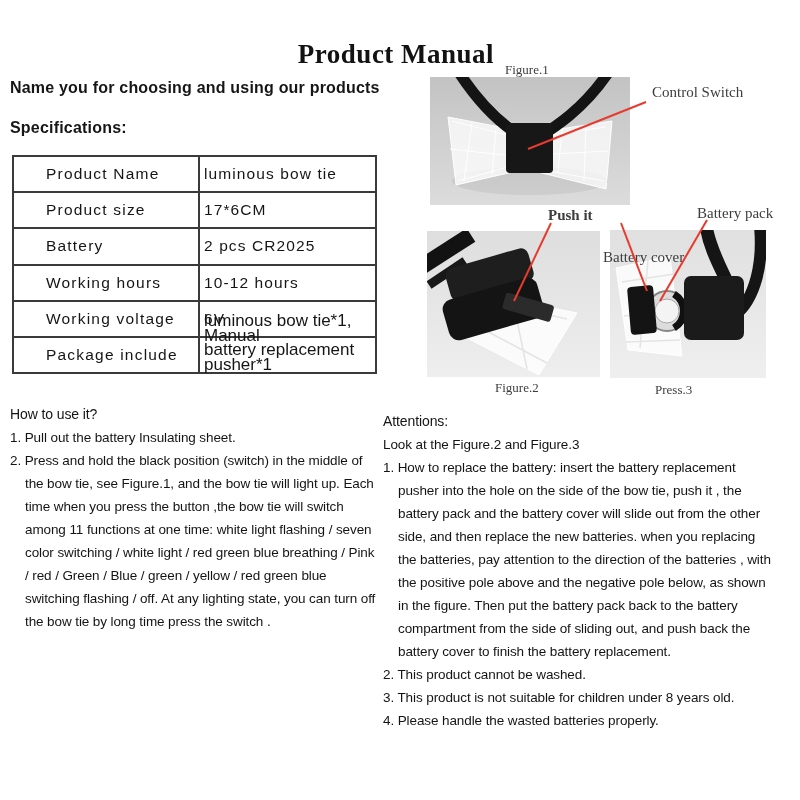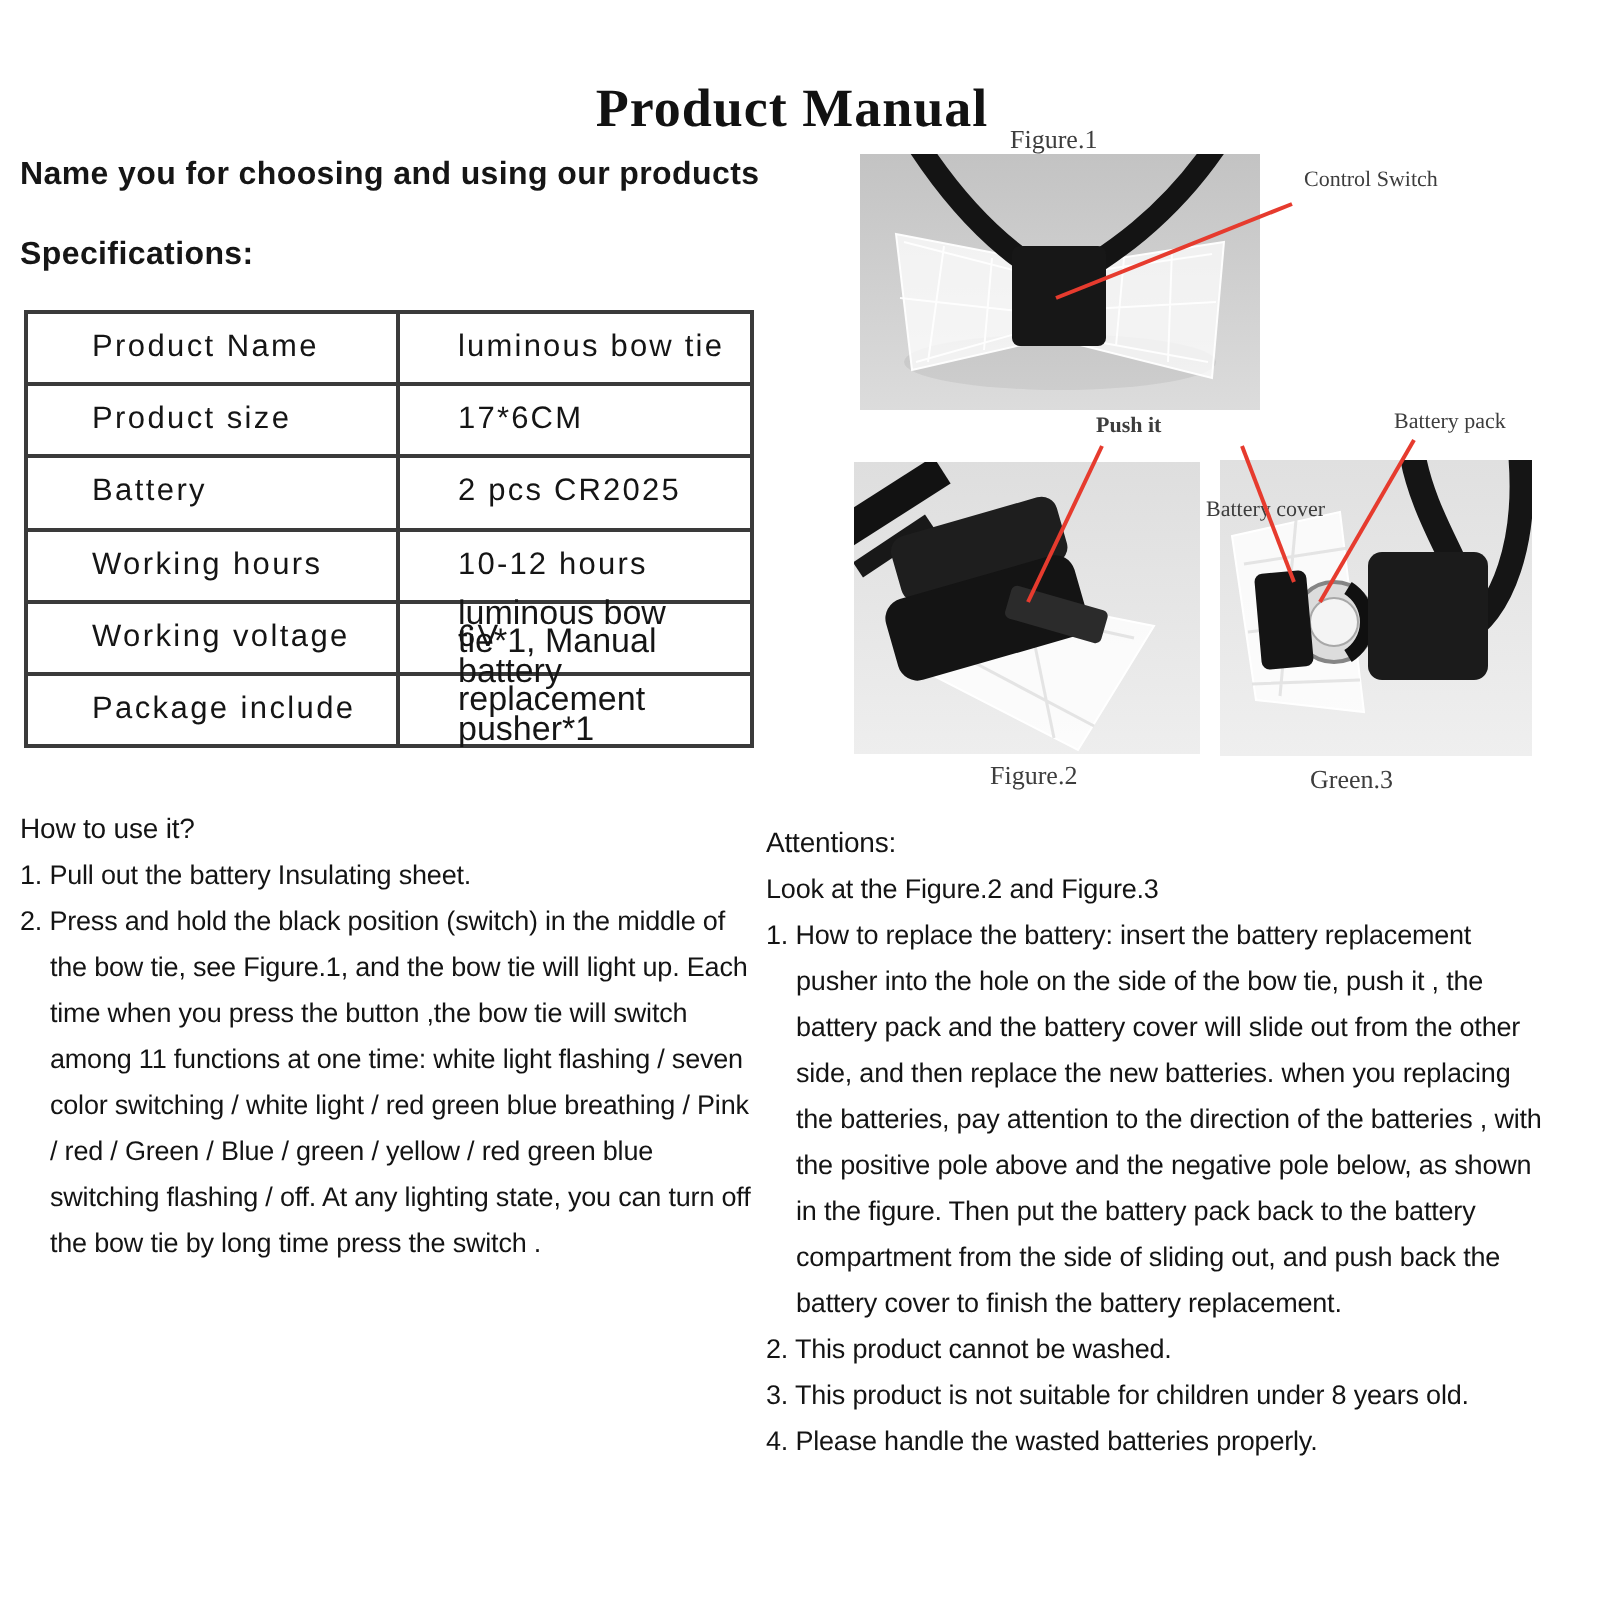--- a/index.html
+++ b/index.html
@@ -27,32 +27,32 @@
     border:2px solid #3a3a3a;box-sizing:border-box;background:#fff;
   }
   .spec-row{display:flex;height:34.2px;border-top:2px solid #3a3a3a;}
   .spec-row:first-child{border-top:none;}
   .spec-label{
     width:186px;box-sizing:border-box;border-right:2px solid #3a3a3a;
     display:flex;align-items:center;padding-left:32px;
     font-size:15.5px;letter-spacing:1.2px;color:#151515;
   }
   .spec-value{
-    flex:1;display:flex;align-items:center;padding-left:29px;
+    flex:1;display:flex;align-items:center;padding-left:4px;
     font-size:15.5px;letter-spacing:1.1px;color:#151515;
   }
   .spec-value.small{flex-direction:column;align-items:flex-start;justify-content:flex-end;
     font-size:17px;letter-spacing:0;line-height:14.5px;}
 
   
   .figures{left:400px;top:60px;width:400px;height:346px;}
   .fig-photo{position:absolute;display:block;}
   .serif-label{
     position:absolute;font-family:"Liberation Serif",serif;
-    font-size:11px;color:#3d3d3d;white-space:nowrap;
+    font-size:15px;color:#3d3d3d;white-space:nowrap;
   }
   .fig-caption{
     position:absolute;font-family:"Liberation Serif",serif;
     font-size:13px;color:#3d3d3d;white-space:nowrap;
   }
   .arrow-overlay{position:absolute;left:0;top:0;pointer-events:none;}
 
   
   .howto{left:10px;top:403px;width:369px;font-size:13.5px;line-height:23px;letter-spacing:-.1px;color:#141414;}
   .attn{left:383px;top:410px;width:392px;font-size:13.5px;line-height:23px;letter-spacing:-.1px;color:#141414;}
@@ -161,21 +161,21 @@
     <g transform="rotate(-5 32 80)">
       <rect x="19" y="56" width="26" height="48" rx="4" fill="#141414"></rect>
     </g>
   </svg>
 
   <div class="serif-label" style="left:148px;top:147px;font-weight:bold;">Push it</div>
   <div class="serif-label" style="left:203px;top:147px;margin-top:42px;">Battery cover</div>
   <div class="serif-label" style="left:297px;top:145px;">Battery pack</div>
 
   <div class="fig-caption" style="left:95px;top:320px;">Figure.2</div>
-  <div class="fig-caption" style="left:255px;top:322px;">Green.3</div>
+  <div class="fig-caption" style="left:255px;top:322px;">Press.3</div>
 
   <svg class="arrow-overlay" width="400" height="346" viewBox="0 0 400 346">
     <line x1="246" y1="42" x2="128" y2="89" stroke-width="2" stroke="#e63b2e"></line>
     <line x1="151" y1="163" x2="114" y2="241" stroke-width="2" stroke="#e63b2e"></line>
     <line x1="221" y1="163" x2="247" y2="231" stroke-width="2" stroke="#e63b2e"></line>
     <line x1="307" y1="160" x2="260" y2="241" stroke-width="2" stroke="#e63b2e"></line>
   </svg>
 </div>
 
 <div class="abs howto">

